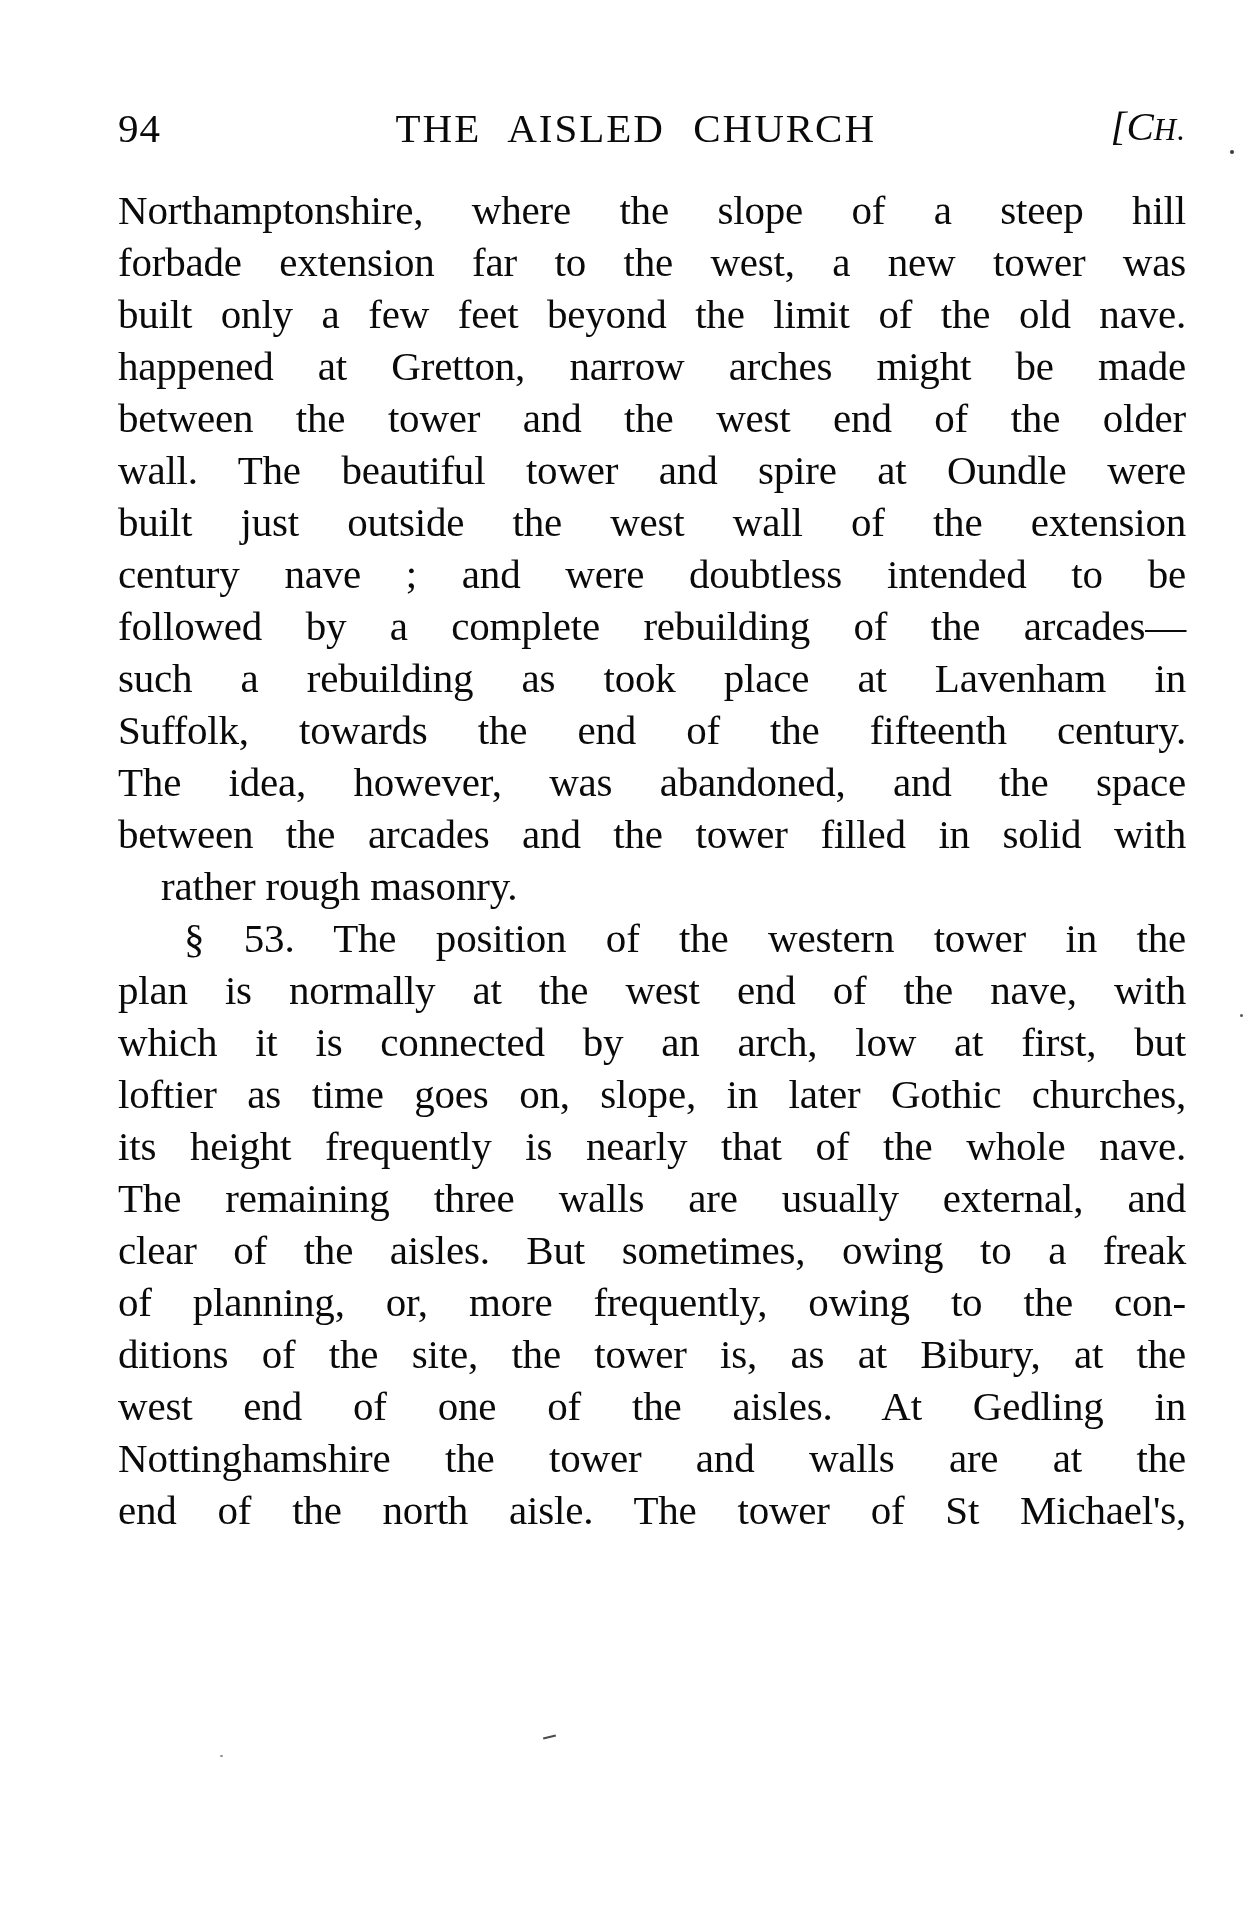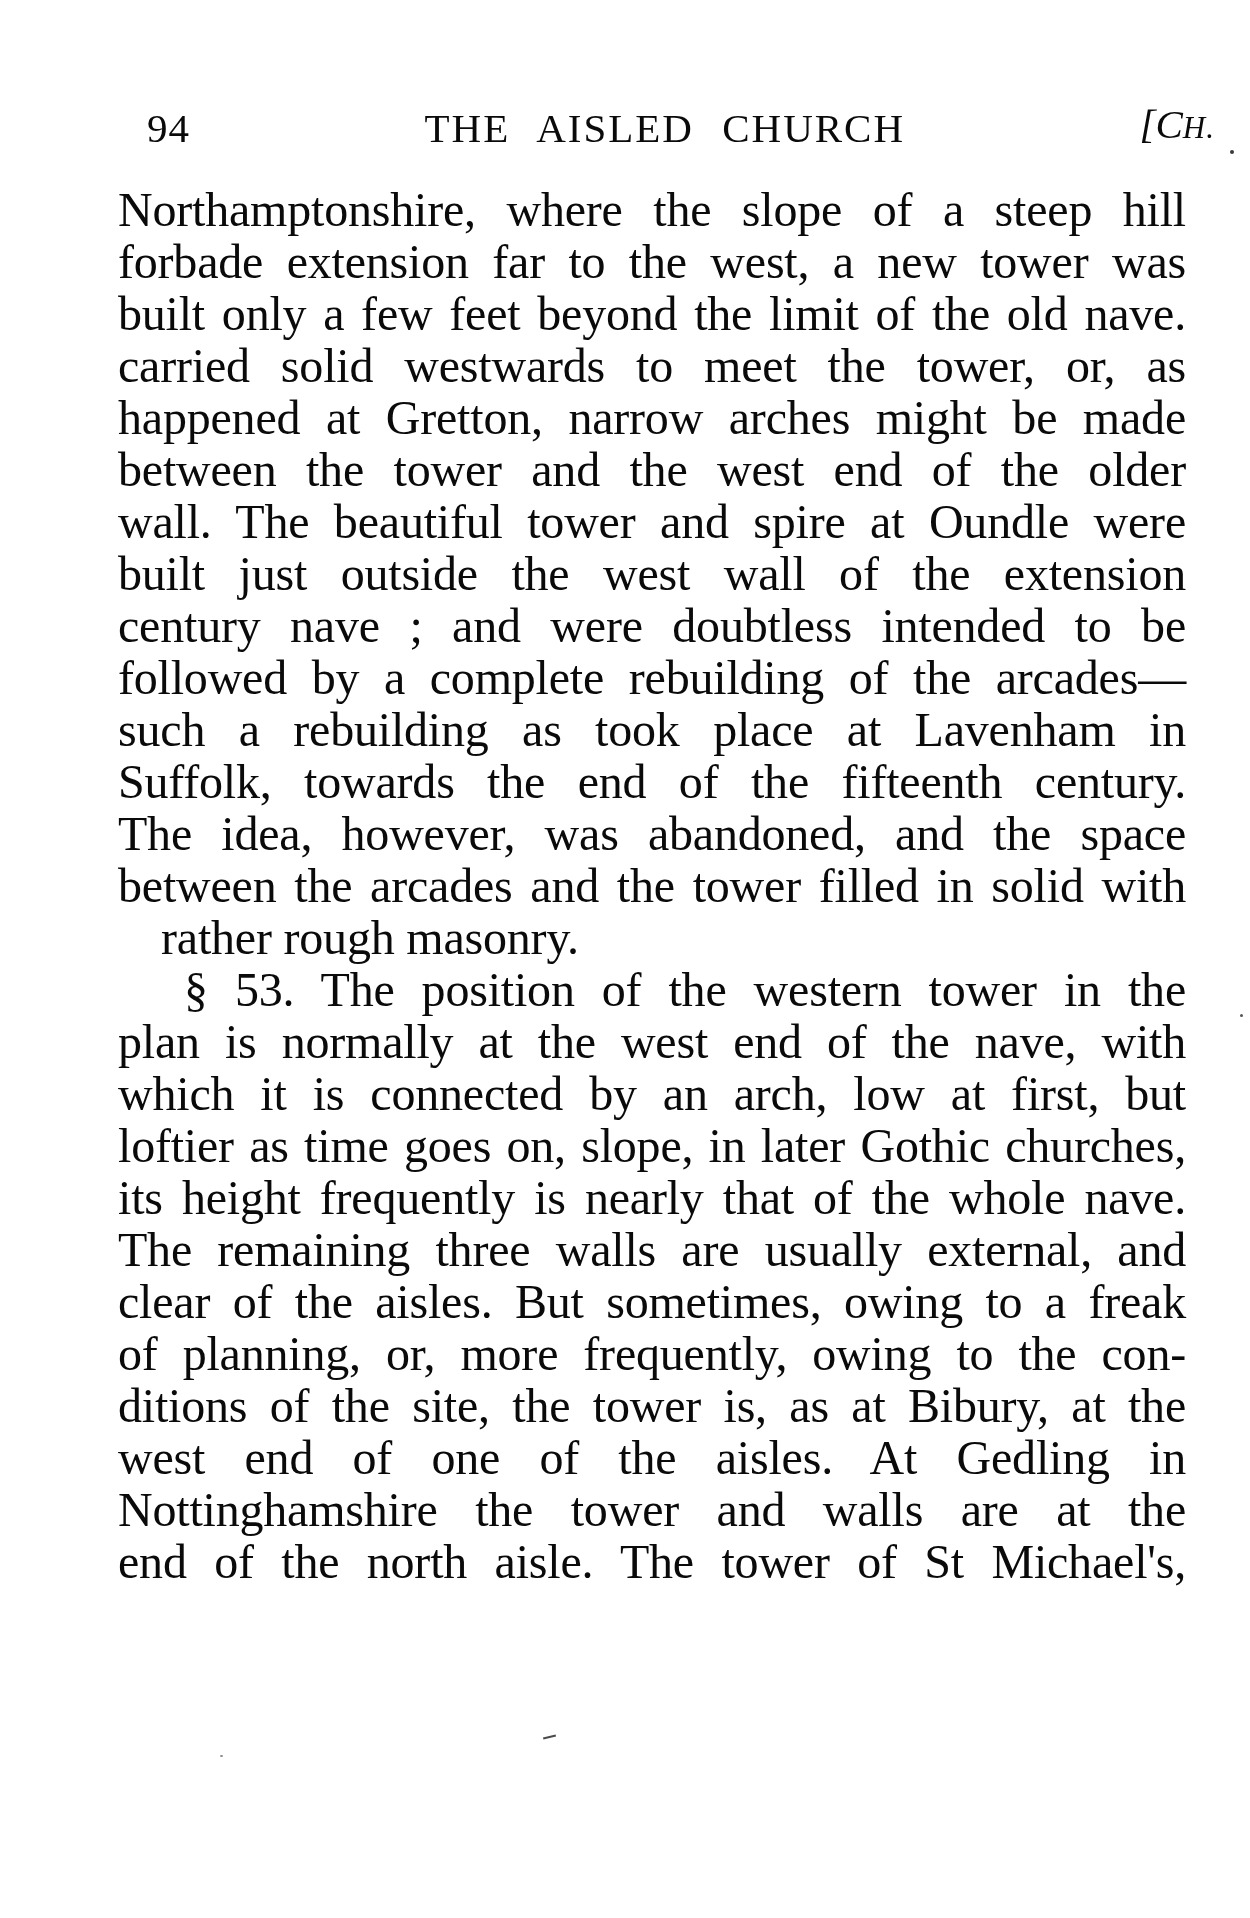--- a/index.html
+++ b/index.html
@@ -16,24 +16,23 @@
     font-family: "Liberation Serif", "DejaVu Serif", serif;
     overflow: hidden;
   }
   .running-head {
     position: absolute;
     left: 118px;
     top: 102px;
     width: 1068px;
     height: 52px;
     display: flex;
-    align-items: flex-end;
+    align-items: center;
     font-size: 41px;
     line-height: 52px;
-    margin-left: 29px;
   }
   .page-number {
     flex: 0 0 auto;
     letter-spacing: 1px;
   }
   .running-title {
     flex: 1 1 auto;
     text-align: center;
     letter-spacing: 2px;
     word-spacing: 16px;
@@ -46,21 +45,21 @@
   }
   .chapter-ref .small-caps {
     font-size: 31px;
     letter-spacing: 1px;
   }
   .text-block {
     position: absolute;
     left: 118px;
     top: 184px;
     width: 1068px;
-    font-size: 48px;
+    font-size: 41px;
     line-height: 52px;
     letter-spacing: -0.2px;
   }
   .line {
     text-align: justify;
     text-align-last: justify;
     height: 52px;
     overflow: visible;
     white-space: normal;
   }
@@ -97,21 +96,20 @@
     <span class="page-number">94</span>
     <span class="running-title">THE AISLED CHURCH</span>
     <span class="chapter-ref"><span>[C</span><span class="small-caps">H.</span></span>
   </header>
 
   <main class="text-block">
     <div>
       <div class="line">Northamptonshire, where the slope of a steep hill</div>
       <div class="line">forbade extension far to the west, a new tower was</div>
       <div class="line">built only a few feet beyond the limit of the old nave.</div>
-      <div class="line">carried solid westwards to meet the tower, or, as</div>
       <div class="line">happened at Gretton, narrow arches might be made</div>
       <div class="line">between the tower and the west end of the older</div>
       <div class="line">wall. The beautiful tower and spire at Oundle were</div>
       <div class="line">built just outside the west wall of the extension</div>
       <div class="line">century nave ; and were doubtless intended to be</div>
       <div class="line">followed by a complete rebuilding of the arcades—</div>
       <div class="line">such a rebuilding as took place at Lavenham in</div>
       <div class="line">Suffolk, towards the end of the fifteenth century.</div>
       <div class="line">The idea, however, was abandoned, and the space</div>
       <div class="line">between the arcades and the tower filled in solid with</div>

